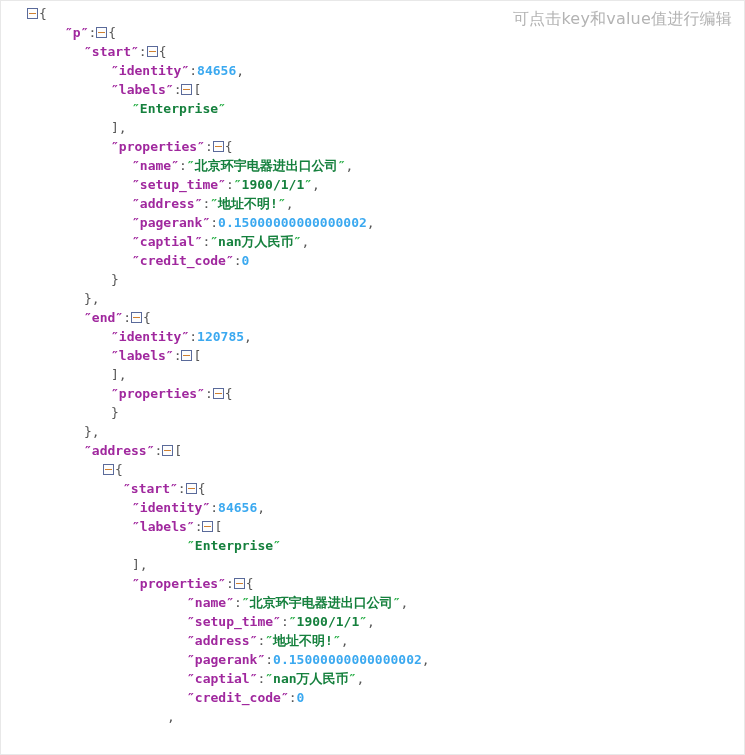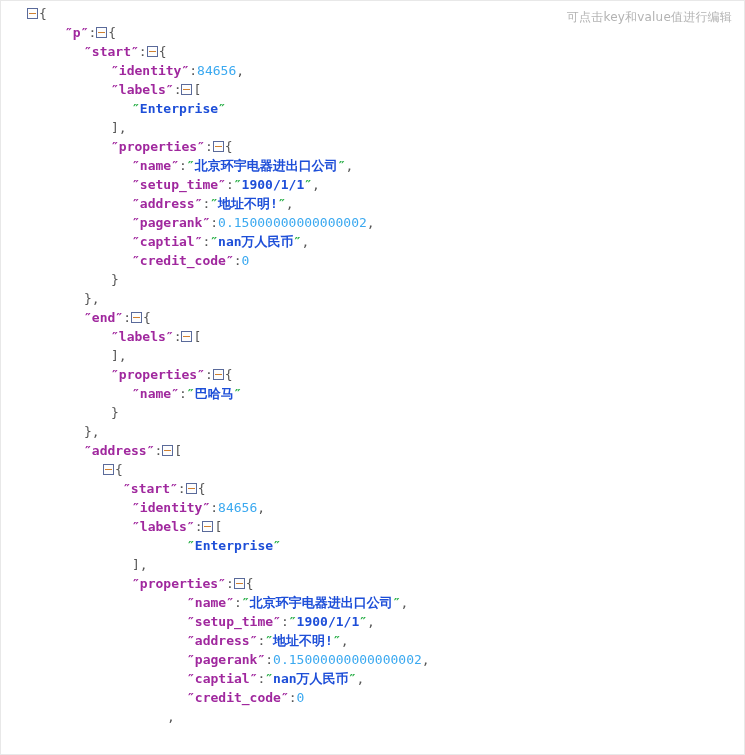--- a/index.html
+++ b/index.html
@@ -22,21 +22,21 @@
     border: 1px solid #e8e8e8;
     background: #ffffff;
     overflow: hidden;
   }
 
   .hint {
     position: absolute;
     top: 8px;
     right: 12px;
     font-family: "DejaVu Sans", "Liberation Sans", sans-serif;
-    font-size: 12px;
+    font-size: 16px;
     color: #b3b3b3;
     letter-spacing: 0.2px;
     white-space: nowrap;
     user-select: none;
   }
 
   .json-body {
     position: absolute;
     top: 0;
     left: 0;
@@ -63,26 +63,26 @@
   .i7  { padding-left: 122px; }
   .i8  { padding-left: 131px; }
   .i9  { padding-left: 186px; }
   .i12 { padding-left: 166px; }
 
   .k {
     color: #a0289e;
     font-weight: bold;
   }
   .s {
-    color: #1d4ed8;
+    color: #15803d;
     font-weight: bold;
   }
   .n {
     color: #3ba9f0;
-    font-weight: normal;
+    font-weight: bold;
   }
   .p {
     color: #555555;
   }
   .q {
     color: #a0289e;
     font-weight: bold;
   }
   .qs {
     color: #2cb04a;
@@ -149,29 +149,29 @@
     <div class="ln i4"><span class="q">″</span><span class="k">captial</span><span class="q">″</span><span class="p">:</span><span class="qs">″</span><span class="s">nan万人民币</span><span class="qs">″</span><span class="p">,</span></div>
 
     <div class="ln i4"><span class="q">″</span><span class="k">credit_code</span><span class="q">″</span><span class="p">:</span><span class="n">0</span></div>
 
     <div class="ln i3"><span class="p">}</span></div>
 
     <div class="ln i2"><span class="p">},</span></div>
 
     <div class="ln i2"><span class="q">″</span><span class="k">end</span><span class="q">″</span><span class="p">:</span><span class="tog"></span><span class="p">{</span></div>
 
+    <div class="ln i3"><span class="q">″</span><span class="k">identity</span><span class="q">″</span><span class="p">:</span><span class="n">120785</span><span class="p">,</span></div>
 
     <div class="ln i3"><span class="q">″</span><span class="k">labels</span><span class="q">″</span><span class="p">:</span><span class="tog"></span><span class="p">[</span></div>
 
 
     <div class="ln i3"><span class="p">],</span></div>
 
     <div class="ln i3"><span class="q">″</span><span class="k">properties</span><span class="q">″</span><span class="p">:</span><span class="tog"></span><span class="p">{</span></div>
 
-    <div class="ln i4"><span class="q">″</span><span class="k">name</span><span class="q">″</span><span class="p">:</span><span class="qs">″</span><span class="s">巴哈马</span><span class="qs">″</span></div>
 
     <div class="ln i3"><span class="p">}</span></div>
 
     <div class="ln i2"><span class="p">},</span></div>
 
     <div class="ln i2"><span class="q">″</span><span class="k">address</span><span class="q">″</span><span class="p">:</span><span class="tog"></span><span class="p">[</span></div>
 
     <div class="ln i6"><span class="tog"></span><span class="p">{</span></div>
 
     <div class="ln i7"><span class="q">″</span><span class="k">start</span><span class="q">″</span><span class="p">:</span><span class="tog"></span><span class="p">{</span></div>

